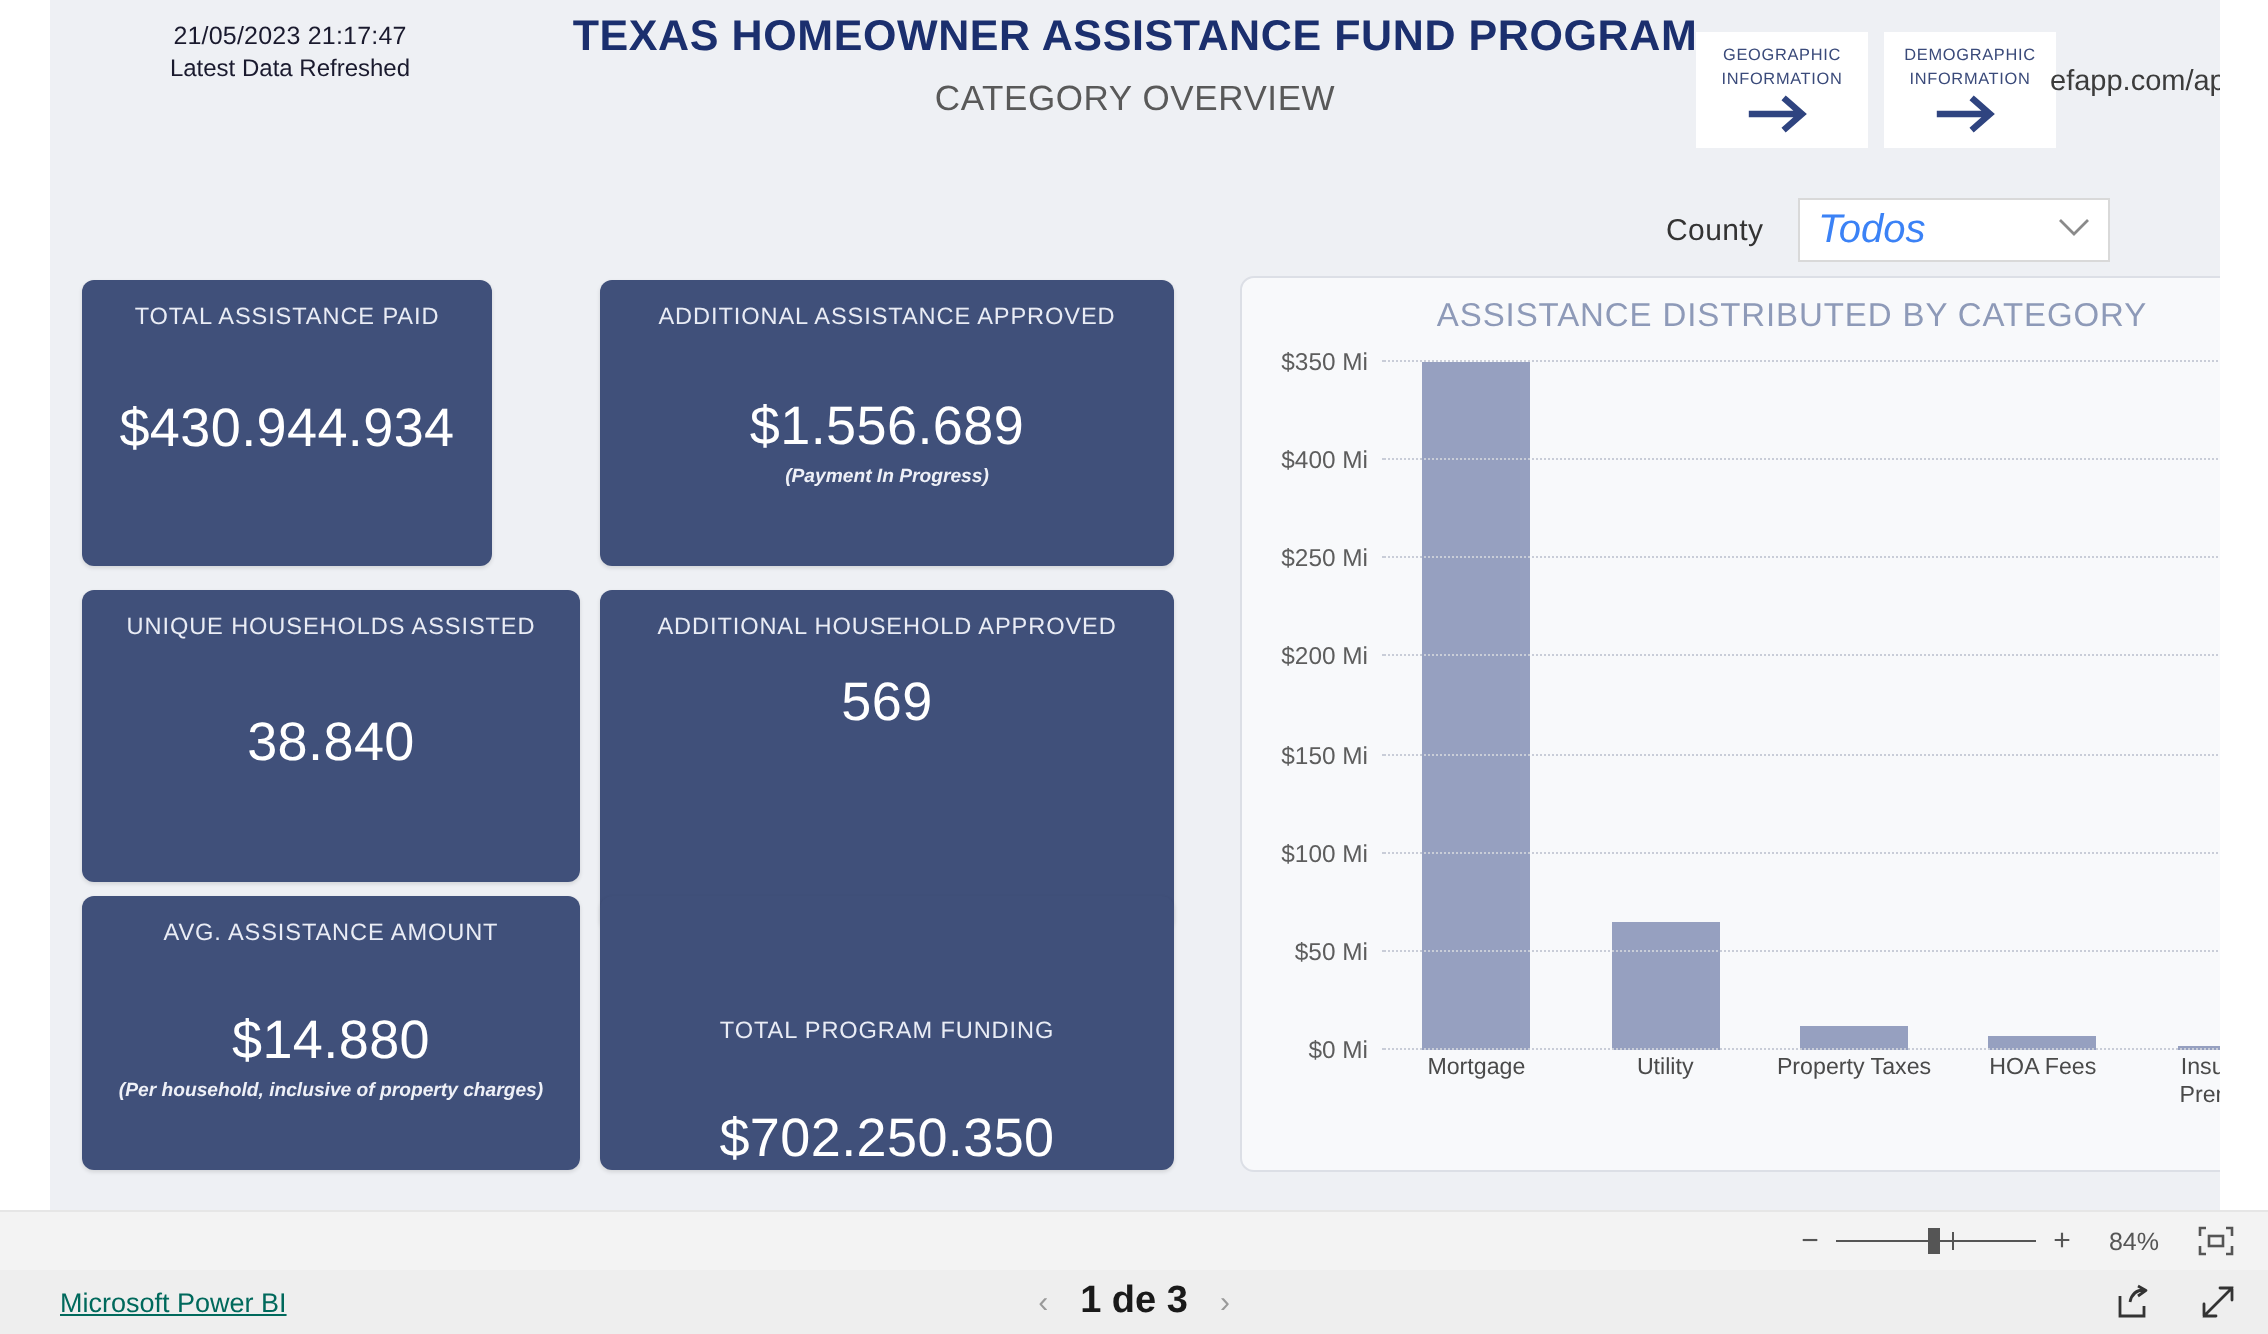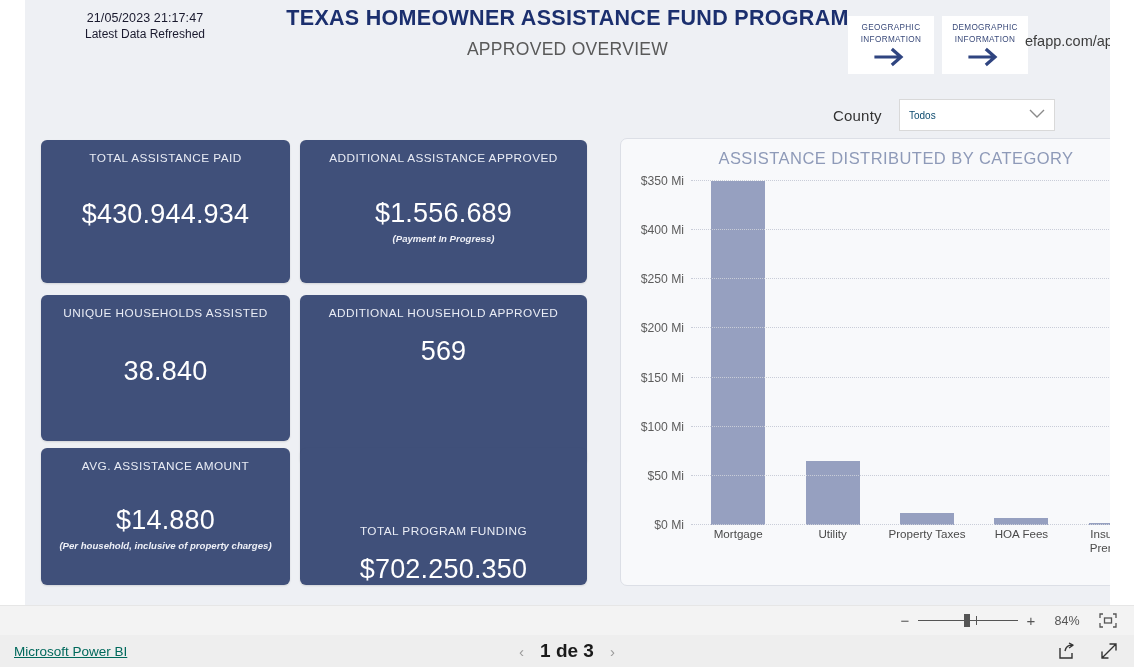--- a/index.html
+++ b/index.html
@@ -76,21 +76,21 @@
     font-size: 15px; color: #333; letter-spacing: .2px;
   }
   .slicer-box {
     position: absolute; left: 874px; top: 99px;
     width: 156px; height: 32px;
     background: #ffffff; border: 1px solid #d9d9d9;
     display: flex; align-items: center;
     padding: 0 9px;
     cursor: pointer;
   }
-  .slicer-value { font-size: 10px; color: #0c4a6e; flex: 1; }
+  .slicer-value { font-size: 20px; color: #3b82f6; flex: 1; font-style: italic; }
   .slicer-chev { color: #8a8a8a; font-size: 11px; }
 
   
   .card {
     position: absolute;
     background: #40507a;
     border-radius: 6px;
     color: #ffffff;
     display: flex; flex-direction: column; align-items: center;
     box-shadow: 0 1px 2px rgba(0,0,0,.12);
@@ -103,33 +103,33 @@
   }
   .card .c-value {
     font-size: 27px; font-weight: 400; color: #ffffff;
     letter-spacing: .2px;
   }
   .card .c-note {
     font-size: 9.6px; font-style: italic; font-weight: bold;
     color: #eef0f7; text-align: center; margin-top: 4px;
   }
 
-  .card.c1 { left: 16px;  top: 140px; width: 249px; height: 143px; }
+  .card.c1 { left: 16px;  top: 140px; width: 205px; height: 143px; }
   .card.c2 { left: 275px; top: 140px; width: 287px; height: 143px; }
   .card.c3 { left: 16px;  top: 295px; width: 249px; height: 146px; }
   .card.c4 { left: 275px; top: 295px; width: 287px; height: 170px; }
   .card.c5 { left: 16px;  top: 448px; width: 249px; height: 137px; }
   .card.c6 { left: 275px; top: 448px; width: 287px; height: 137px; justify-content: flex-end; }
 
   .card.c1 .c-value { margin-top: 34px; }
   .card.c2 .c-value { margin-top: 33px; }
   .card.c3 .c-value { margin-top: 36px; }
   .card.c4 .c-value { margin-top: 16px; }
   .card.c5 .c-value { margin-top: 32px; }
-  .card.c6 .c-value { margin-top: 16px; }
+  .card.c6 .c-value { margin-top: 32px; }
 
   
   .chart-panel {
     position: absolute; left: 595px; top: 138px;
     width: 552px; height: 448px;
     background: #f8f9fb;
     border: 1px solid #dcdfe6;
     border-radius: 7px;
   }
   .chart-title {
@@ -193,21 +193,21 @@
   }
   .zb-pct { font-size: 12.5px; color: #555; margin: 0 14px 0 12px; width: 34px; text-align:center; }
   .zb-fit {
     margin-right: 16px; cursor: pointer; display: flex; align-items: center;
   }
 
   
   .footer {
     position: absolute; left: 0; top: 635px; width: 1134px; height: 32px;
     background: #eeeeee;
-    display: flex; align-items: center;
+    display: flex; align-items: center; padding-left: 16px;
   }
   .pbi-link {
     margin-left: 14px;
     font-size: 13.5px; color: #00695c;
     text-decoration: underline;
     cursor: pointer;
   }
   .pager {
     position: absolute; left: 0; right: 0;
     display: flex; align-items: center; justify-content: center;
@@ -227,21 +227,21 @@
 <div id="app">
 
   <div class="canvas">
 
     <div class="refresh-block">
       <div class="refresh-time">21/05/2023 21:17:47</div>
       <div class="refresh-label">Latest Data Refreshed</div>
     </div>
 
     <div class="title-main">TEXAS HOMEOWNER ASSISTANCE FUND PROGRAM</div>
-    <div class="title-sub">APPROVED OVERVIEW</div>
+    <div class="title-sub">CATEGORY OVERVIEW</div>
 
     <div class="nav-btn geo">
       <div class="lbl">GEOGRAPHIC</div>
       <div class="lbl">INFORMATION</div>
       <div class="arrow">
         <svg width="34" height="20" viewBox="0 0 34 20" aria-hidden="true">
           <path d="M2 10 H26 M19 3 L27 10 L19 17" fill="none" stroke="#2f4480" stroke-width="3.2" stroke-linecap="square"></path>
         </svg>
       </div>
     </div>

